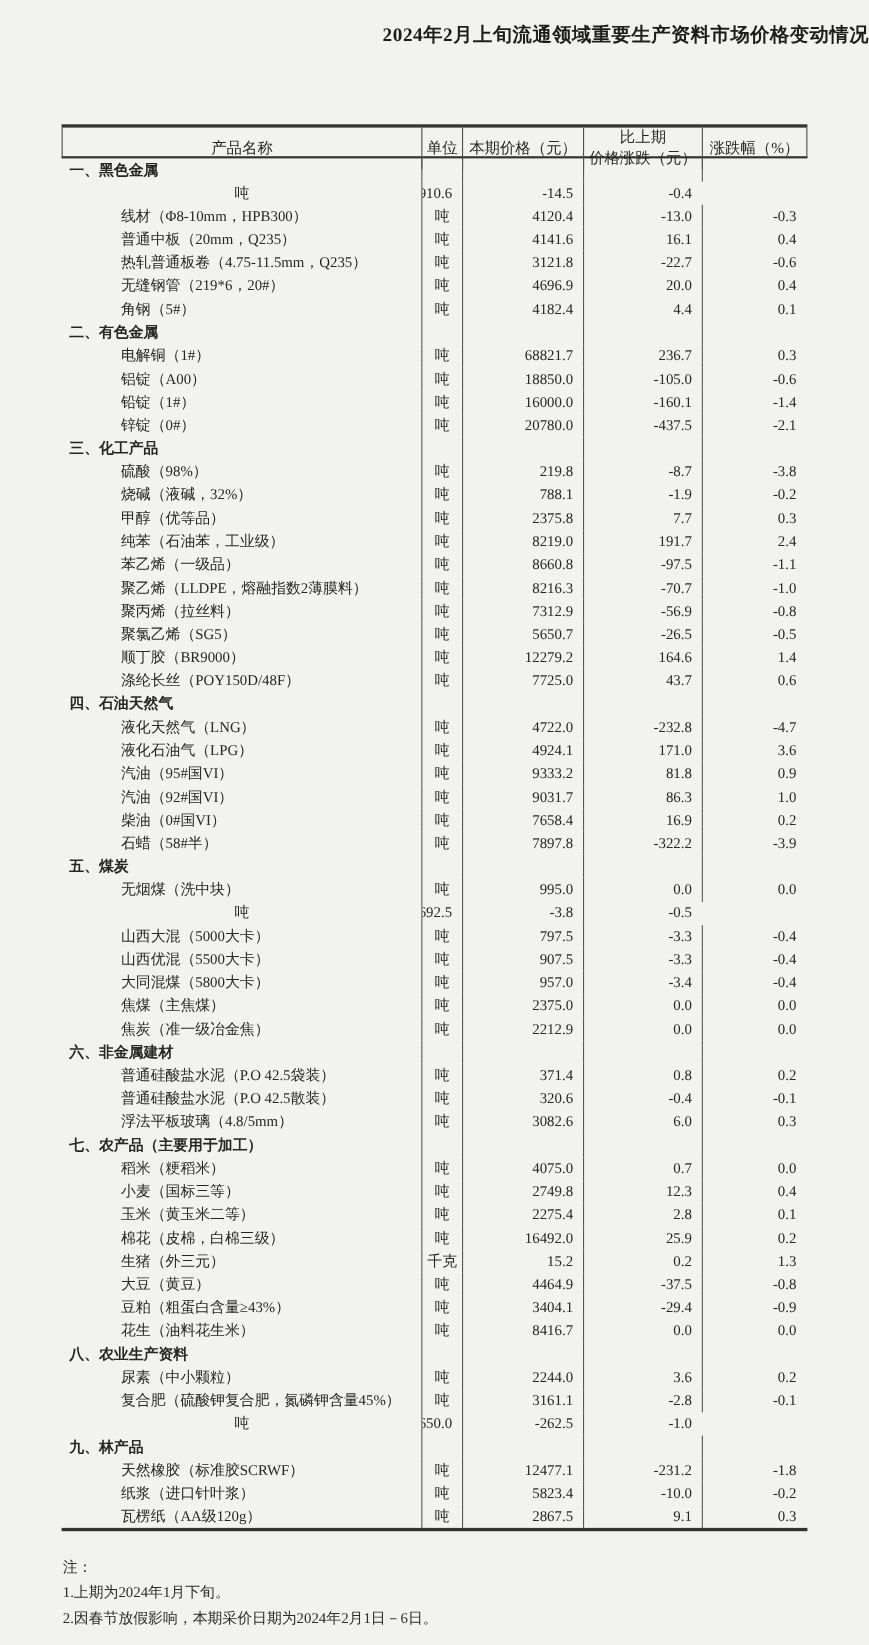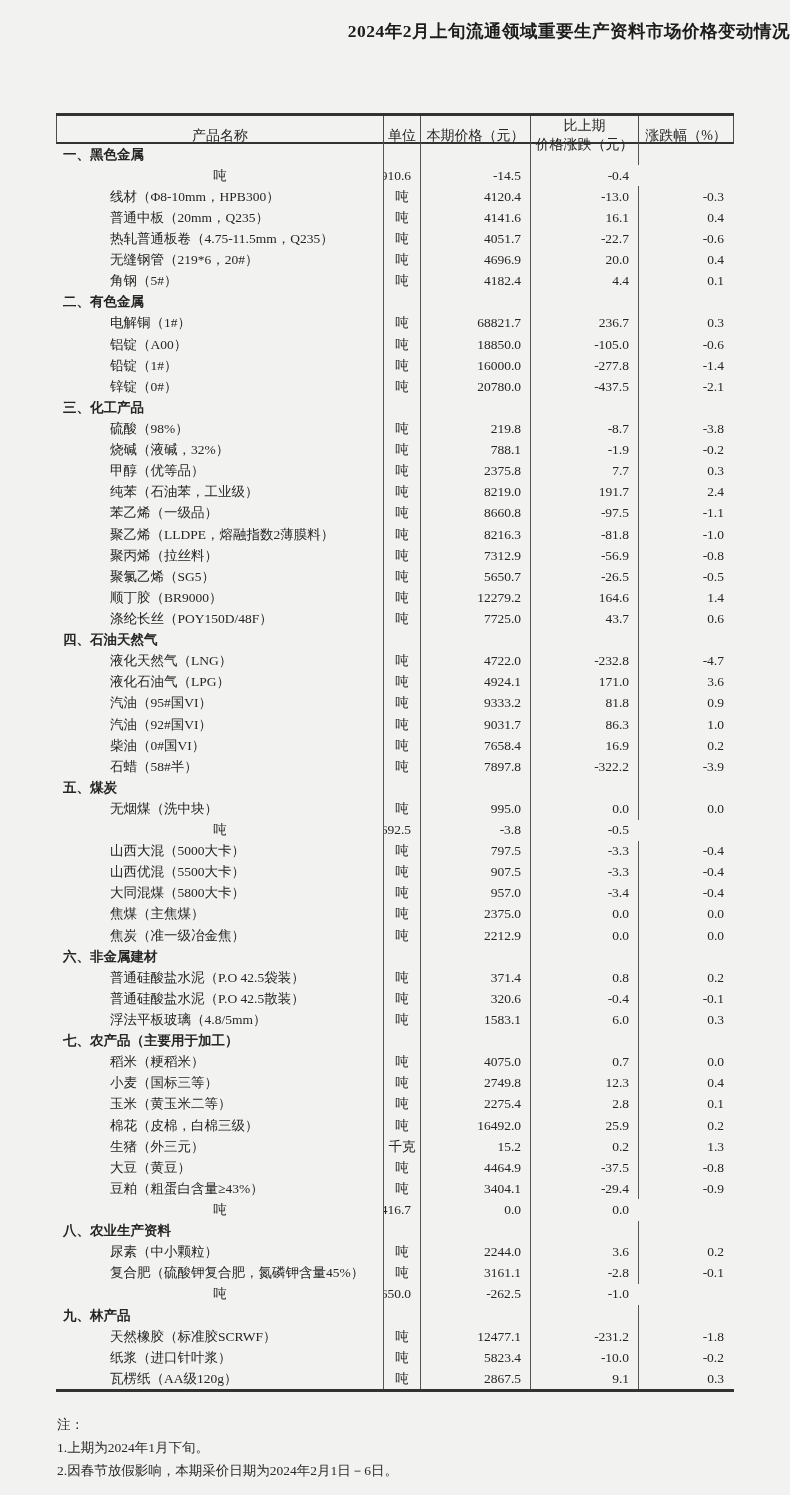--- a/index.html
+++ b/index.html
@@ -112,21 +112,21 @@
         <div class="row">
           <div class="cell c-name">普通中板（20mm，Q235）</div>
           <div class="cell c-unit">吨</div>
           <div class="cell c-price">4141.6</div>
           <div class="cell c-change">16.1</div>
           <div class="cell c-pct">0.4</div>
         </div>
         <div class="row">
           <div class="cell c-name">热轧普通板卷（4.75-11.5mm，Q235）</div>
           <div class="cell c-unit">吨</div>
-          <div class="cell c-price">4051.7</div>
+          <div class="cell c-price">3121.8</div>
           <div class="cell c-change">-22.7</div>
           <div class="cell c-pct">-0.6</div>
         </div>
         <div class="row">
           <div class="cell c-name">无缝钢管（219*6，20#）</div>
           <div class="cell c-unit">吨</div>
           <div class="cell c-price">4696.9</div>
           <div class="cell c-change">20.0</div>
           <div class="cell c-pct">0.4</div>
         </div>
@@ -155,21 +155,21 @@
           <div class="cell c-name">铝锭（A00）</div>
           <div class="cell c-unit">吨</div>
           <div class="cell c-price">18850.0</div>
           <div class="cell c-change">-105.0</div>
           <div class="cell c-pct">-0.6</div>
         </div>
         <div class="row">
           <div class="cell c-name">铅锭（1#）</div>
           <div class="cell c-unit">吨</div>
           <div class="cell c-price">16000.0</div>
-          <div class="cell c-change">-277.8</div>
+          <div class="cell c-change">-160.1</div>
           <div class="cell c-pct">-1.4</div>
         </div>
         <div class="row">
           <div class="cell c-name">锌锭（0#）</div>
           <div class="cell c-unit">吨</div>
           <div class="cell c-price">20780.0</div>
           <div class="cell c-change">-437.5</div>
           <div class="cell c-pct">-2.1</div>
         </div>
         <div class="row section">
@@ -211,21 +211,21 @@
           <div class="cell c-name">苯乙烯（一级品）</div>
           <div class="cell c-unit">吨</div>
           <div class="cell c-price">8660.8</div>
           <div class="cell c-change">-97.5</div>
           <div class="cell c-pct">-1.1</div>
         </div>
         <div class="row">
           <div class="cell c-name">聚乙烯（LLDPE，熔融指数2薄膜料）</div>
           <div class="cell c-unit">吨</div>
           <div class="cell c-price">8216.3</div>
-          <div class="cell c-change">-81.8</div>
+          <div class="cell c-change">-70.7</div>
           <div class="cell c-pct">-1.0</div>
         </div>
         <div class="row">
           <div class="cell c-name">聚丙烯（拉丝料）</div>
           <div class="cell c-unit">吨</div>
           <div class="cell c-price">7312.9</div>
           <div class="cell c-change">-56.9</div>
           <div class="cell c-pct">-0.8</div>
         </div>
         <div class="row">
@@ -370,21 +370,21 @@
         <div class="row">
           <div class="cell c-name">普通硅酸盐水泥（P.O 42.5散装）</div>
           <div class="cell c-unit">吨</div>
           <div class="cell c-price">320.6</div>
           <div class="cell c-change">-0.4</div>
           <div class="cell c-pct">-0.1</div>
         </div>
         <div class="row">
           <div class="cell c-name">浮法平板玻璃（4.8/5mm）</div>
           <div class="cell c-unit">吨</div>
-          <div class="cell c-price">1583.1</div>
+          <div class="cell c-price">3082.6</div>
           <div class="cell c-change">6.0</div>
           <div class="cell c-pct">0.3</div>
         </div>
         <div class="row section">
           <div class="cell c-name">七、农产品（主要用于加工）</div>
           <div class="cell c-unit"></div>
           <div class="cell c-price"></div>
           <div class="cell c-change"></div>
           <div class="cell c-pct"></div>
         </div>
@@ -431,20 +431,21 @@
           <div class="cell c-pct">-0.8</div>
         </div>
         <div class="row">
           <div class="cell c-name">豆粕（粗蛋白含量≥43%）</div>
           <div class="cell c-unit">吨</div>
           <div class="cell c-price">3404.1</div>
           <div class="cell c-change">-29.4</div>
           <div class="cell c-pct">-0.9</div>
         </div>
         <div class="row">
+          <div class="cell c-name">花生（油料花生米）</div>
           <div class="cell c-unit">吨</div>
           <div class="cell c-price">8416.7</div>
           <div class="cell c-change">0.0</div>
           <div class="cell c-pct">0.0</div>
         </div>
         <div class="row section">
           <div class="cell c-name">八、农业生产资料</div>
           <div class="cell c-unit"></div>
           <div class="cell c-price"></div>
           <div class="cell c-change"></div>

